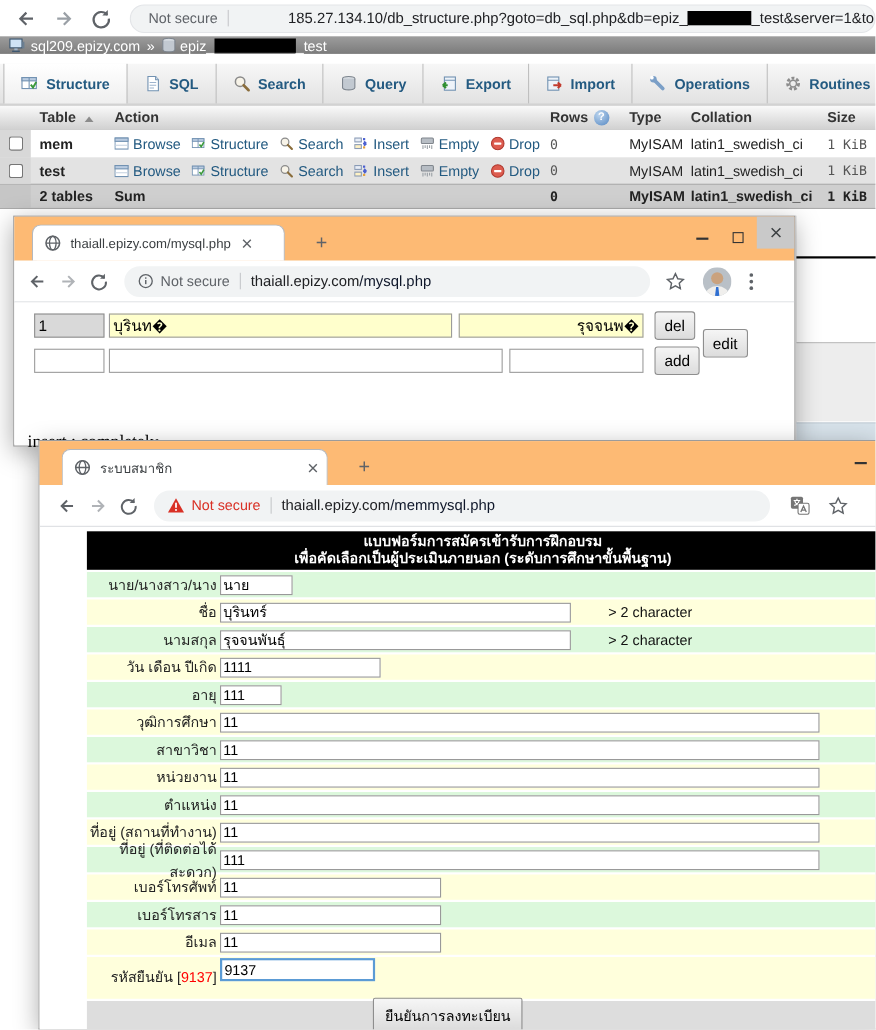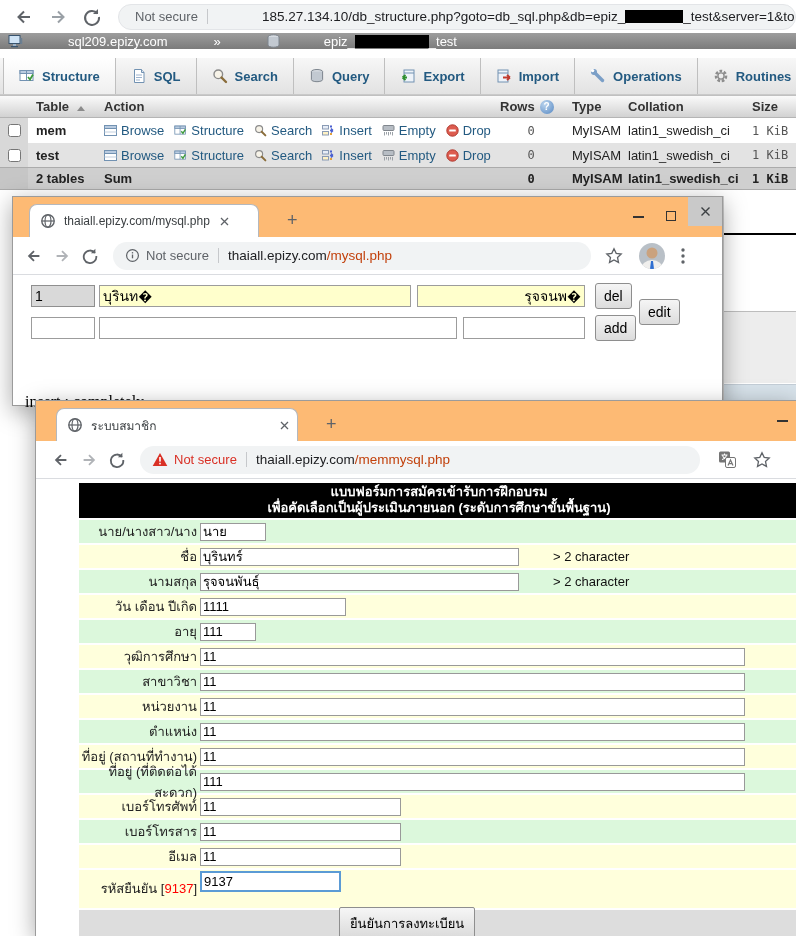--- a/index.html
+++ b/index.html
@@ -14,34 +14,34 @@
   #main-toolbar { position:absolute; left:0; top:0; width:796px; height:33px; background:#fff; display:flex; align-items:center; }
   .nav-ic { width:20px; height:20px; margin-left:14px; flex:0 0 auto; cursor:pointer; }
   #main-omnibox { flex:1 1 auto; margin-left:16px; height:26px; background:#f1f3f4; border:1px solid #e3e5e8; border-radius:13px; display:flex; align-items:center; padding:0 10px; overflow:hidden; white-space:nowrap; }
   .omni-sep { width:1px; height:15px; background:#c6c8cb; margin:0 9px; flex:0 0 auto; }
   .notsec { color:#5f6368; font-size:13px; margin-left:6px; }
   .url-main { color:#202124; font-size:13.5px;margin-left:45px; }
   .redact { display:inline-block; background:#000; height:13px; vertical-align:-2px; }
 
   
   #pma-crumbs { position:absolute; left:0; top:33px; width:796px; height:16px;
-    background:linear-gradient(#9d9d9d,#7b7b7b); color:#fff; display:flex; align-items:center; padding-left:8px; font-size:13px;gap:40px; }
+    background:linear-gradient(#9d9d9d,#7b7b7b); color:#fff; display:flex; align-items:center; padding-left:8px; font-size:13px; }
   #pma-crumbs .sep { margin:0 6px; }
   #pma-tabs { position:absolute; left:0; top:58px; width:796px; height:37px;
     background:linear-gradient(#f7f7f7,#e2e2e2); display:flex; border-bottom:1px solid #c9c9c9; }
   .pma-tab { display:flex; align-items:center; gap:7px; padding:0 15px; border-right:1px solid #bfbfbf; cursor:pointer; }
   .pma-tab:first-child { border-left:1px solid #bfbfbf; margin-left:3px; background:linear-gradient(#ffffff,#efefef); }
   .pma-tab span { font-weight:bold; color:#235a81; font-size:13px; }
 
   #pma-table { position:absolute; left:0; top:95px; width:796px; }
   .trow { display:flex; align-items:center; }
   .c1 { width:28px; align-self:stretch; background:#d8d8d8; display:flex; align-items:center; justify-content:center; }
   .c2 { width:70px; padding-left:8px; font-weight:bold; }
   .c3 { width:402px; padding-left:6px; display:flex; align-items:center; gap:10px; }
-  .c4 { width:66px; text-align:center; padding-right:4px; font-family:"DejaVu Sans Mono", monospace; font-size:12px; color:#555; }
+  .c4 { width:66px; text-align:left; padding-right:4px; font-family:"DejaVu Sans Mono", monospace; font-size:12px; color:#555; }
   .c5 { width:62px; padding-left:6px; }
   .c6 { width:120px; }
   .c7 { width:48px; padding-left:4px; font-family:"DejaVu Sans Mono", monospace; font-size:12px; color:#555; }
   #pma-head { height:23px; background:linear-gradient(#fafafa,#d2d2d2); border-top:1px solid #c0c0c0; border-bottom:1px solid #b5b5b5; font-weight:bold; color:#333; }
   #pma-head .c1 { background:transparent; }
   #pma-head .c4 { display:flex; align-items:center; gap:5px; font-family:"Liberation Sans",sans-serif; font-size:13px; color:#333; }
   #row-mem { height:25px; background:#fff; }
   #row-test { height:24px; background:#e3e3e3; }
   #pma-foot { height:23px; background:#cfcfcf; border-top:1px solid #ababab; border-bottom:1px solid #ababab; font-weight:bold; }
   #pma-foot .c4, #pma-foot .c7 { font-weight:bold; color:#222; }
@@ -58,21 +58,21 @@
 
   
   .cwin { position:absolute; background:#fff; border:1px solid #9b9b9b; box-shadow:0 6px 22px rgba(0,0,0,.35); }
   .tabstrip { position:relative; height:40px; background:#fdba74; }
   .ctab { position:absolute; top:7px; height:33px; background:#fff; border:1px solid #b4b8be; border-bottom:none; border-radius:8px 8px 0 0; display:flex; align-items:center; padding:0 8px 0 10px; }
   .ctab .title { font-size:12px; color:#3c4043; margin:0 10px 0 8px; white-space:nowrap; overflow:hidden; }
   .newtab { position:absolute; top:14px; font-size:18px; color:#5f6368; line-height:18px; cursor:pointer; }
   .toolbar { position:relative; height:38px; background:#fff; border-bottom:1px solid #dadce0; display:flex; align-items:center; }
   .omni { height:28px; background:#f1f3f4; border-radius:14px; display:flex; align-items:center; padding:0 12px; overflow:hidden; white-space:nowrap; }
   .url-d { color:#202124; font-size:13.5px; }
-  .url-p { color:#c2410c; font-size:13.5px; }
+  .url-p { color:#0f172a; font-size:13.5px; }
   .winbtn { position:absolute; cursor:pointer; }
   .dash { width:11px; height:2px; background:#333; }
   .maxsq { width:10px; height:10px; border:1.5px solid #333; }
 
   
   #w1-content { position:relative; height:129px; background:#fff; }
   #w1-content input { position:absolute; height:22px; border:1px solid #9c9c9c; font-size:14px; padding:0 3px; font-family:"Liberation Sans",sans-serif; }
   .ybox { background:#ffffcc; }
   .oldbtn { position:absolute; height:26px; background:linear-gradient(#f5f5f5,#dcdcdc); border:1px solid #8e8e8e; border-radius:3px; font-size:14px; font-family:"Liberation Sans",sans-serif; cursor:pointer; padding:0 8px; }
   #w1-status { position:absolute; left:12px; top:152px; font-family:"Liberation Serif", serif; font-size:16px; color:#000; }

